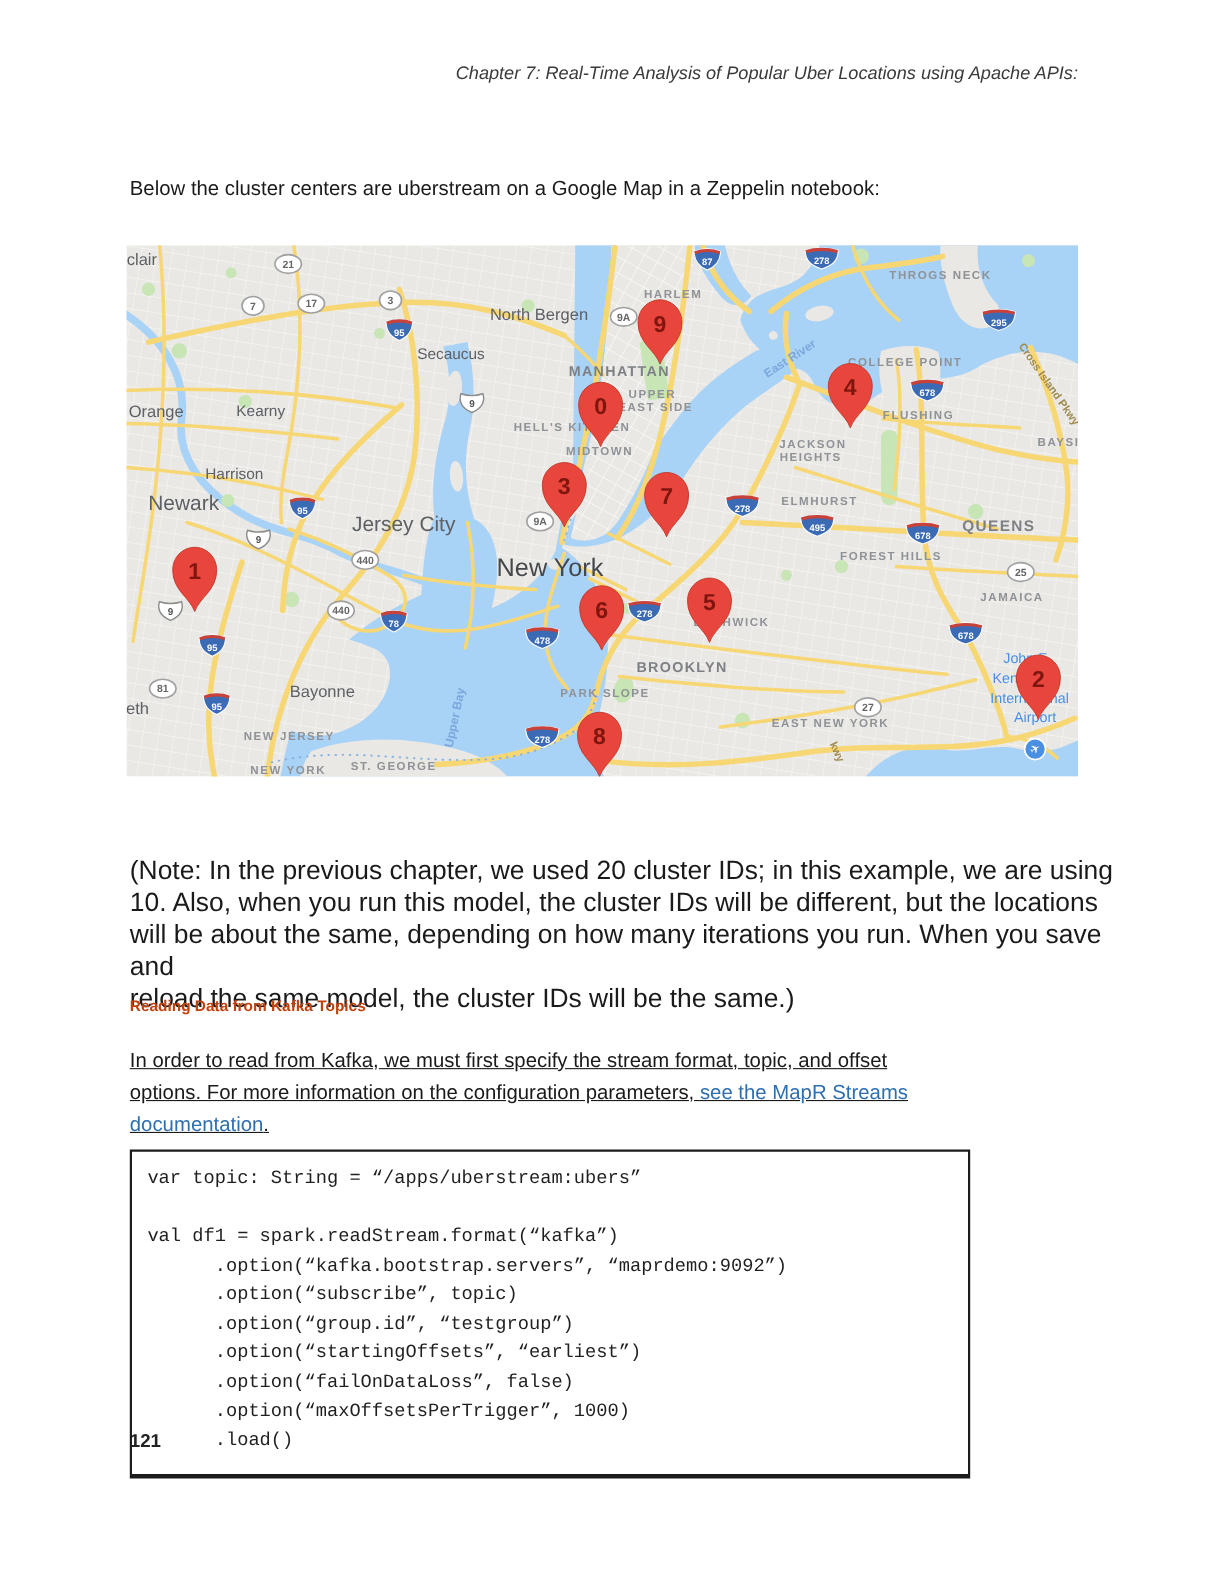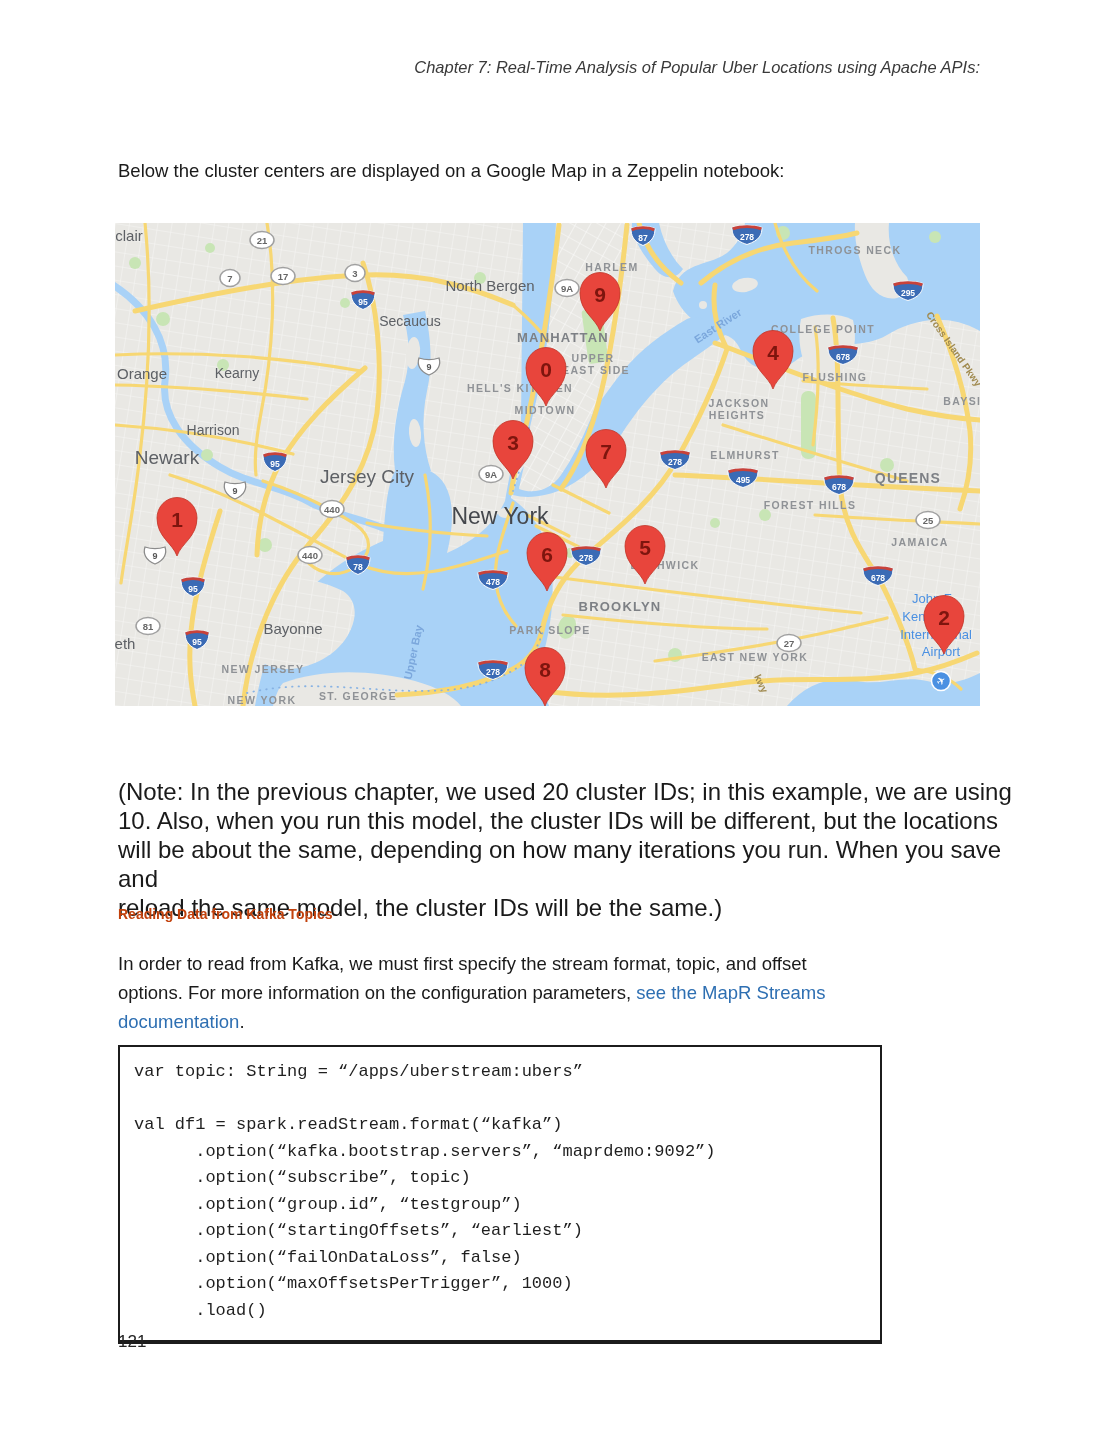--- a/index.html
+++ b/index.html
@@ -4,39 +4,39 @@
 <style>
   html,body{margin:0;padding:0;background:#ffffff;}
   .page{position:relative;width:1097px;height:1440px;background:#ffffff;overflow:hidden;
         font-family:"Liberation Sans",sans-serif;color:#1a1a1a;}
   .hdr{position:absolute;right:117px;top:55px;text-align:right;font-style:italic;
        font-size:16.5px;line-height:24px;color:#3a3a3a;}
   .intro{position:absolute;left:118px;top:138px;width:880px;font-size:18.5px;line-height:28px;}
   .mapbox{position:absolute;left:115px;top:223px;width:1036px;height:483px;}
   .note{position:absolute;left:118px;top:753px;width:900px;font-size:24px;line-height:29px;white-space:pre-line;}
   .h2{position:absolute;left:118px;top:894px;font-size:14px;font-weight:bold;color:#c2410c;}
-  .para{position:absolute;left:118px;top:930px;width:900px;font-size:18.5px;line-height:29px;white-space:pre-line;}
+  .para{position:absolute;left:118px;top:930px;width:900px;font-size:18.5px;line-height:29px;white-space:pre-line;text-decoration:underline;}
   .para a{color:#2e6fb2;text-decoration:none;cursor:pointer;white-space:pre-line;}
   .code{position:absolute;left:118px;top:1045px;width:764px;box-sizing:border-box;
         border:2px solid #1c1c1c;border-bottom-width:4px;margin:0;
         padding:12px 10px 16px 14px;font-family:"Liberation Mono",monospace;
         font-size:17px;line-height:26.5px;color:#1f1f1f;white-space:pre;}
-  .pagenum{position:absolute;left:118px;top:1332px;font-size:17px;color:#222;}
+  .pagenum{position:absolute;left:118px;top:1300px;font-size:17px;color:#222;font-weight:bold;}
   svg text{font-family:"Liberation Sans",sans-serif;}
 </style>
 </head>
 <body>
 
 <div class="page">
 
   <div class="hdr">
     <div>Chapter 7: Real-Time Analysis of Popular Uber Locations using Apache APIs:</div>
   </div>
 
-  <p class="intro">Below the cluster centers are displayed on a Google Map in a Zeppelin notebook:</p>
+  <p class="intro">Below the cluster centers are uberstream on a Google Map in a Zeppelin notebook:</p>
 
   <div class="mapbox">
     <svg id="mapsvg" width="865" height="483" viewBox="0 0 865 483">
       <defs>
         <pattern id="g1" width="14" height="14" patternUnits="userSpaceOnUse" patternTransform="rotate(9)">
           <path d="M0 0H14M0 0V14" stroke="#ffffff" stroke-width="1.1" opacity="0.6" fill="none"></path>
         </pattern>
         <pattern id="g2" width="13" height="13" patternUnits="userSpaceOnUse" patternTransform="rotate(29)">
           <path d="M0 0H13M0 0V13" stroke="#ffffff" stroke-width="1.2" opacity="0.8" fill="none"></path>
         </pattern>

